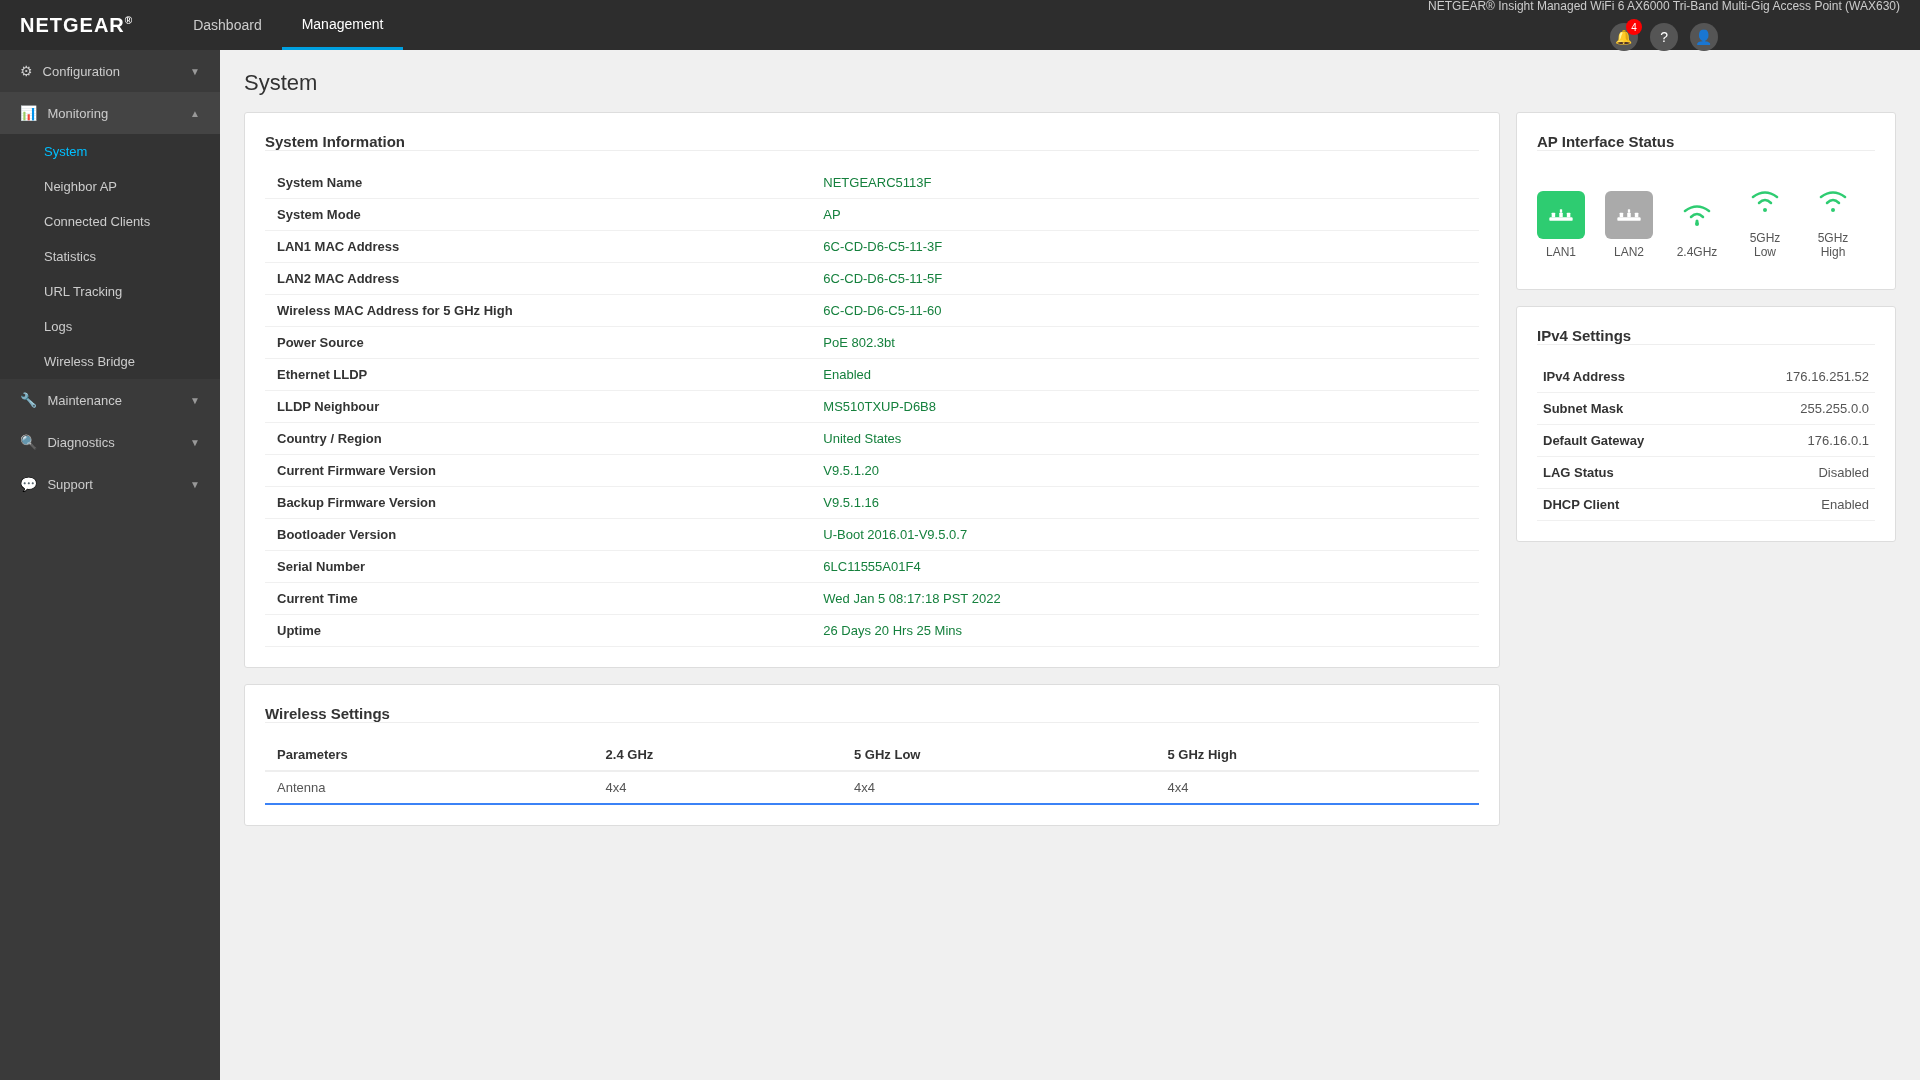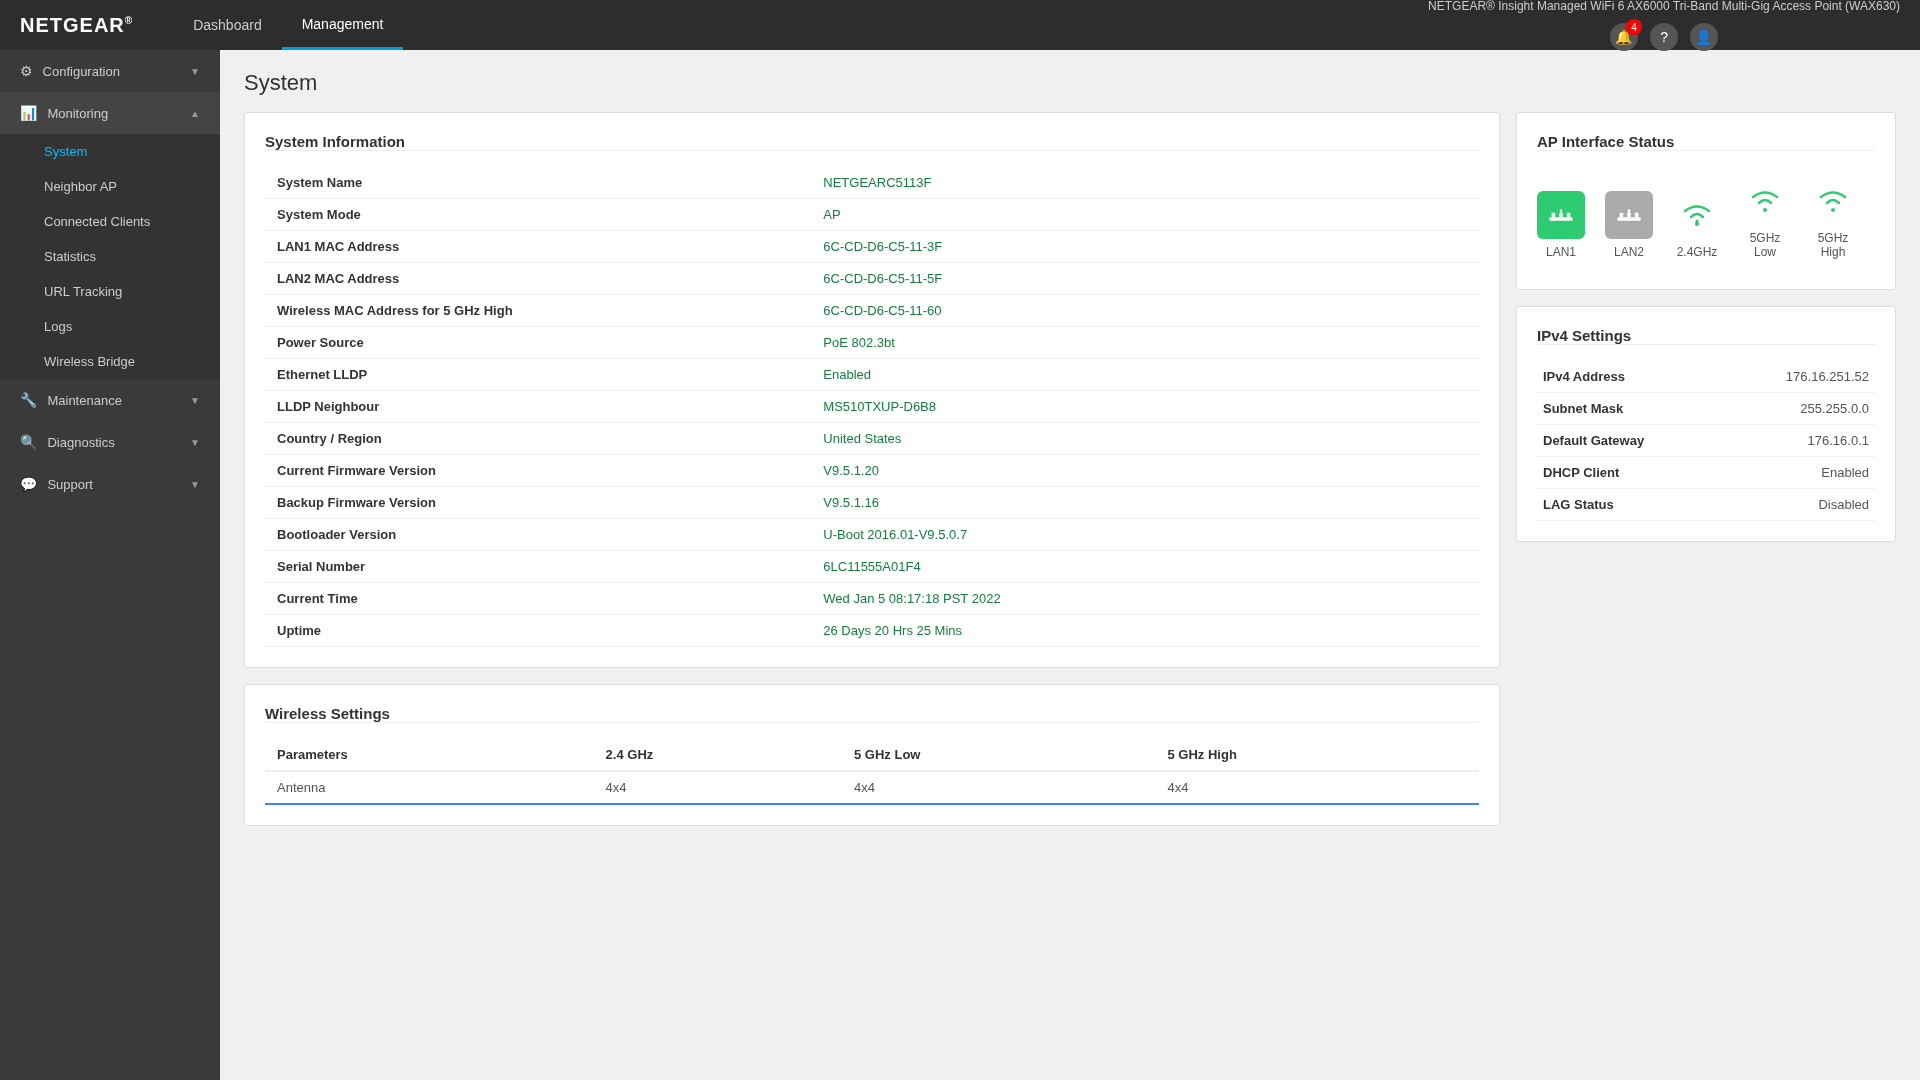--- a/index.html
+++ b/index.html
@@ -437,26 +437,26 @@
                 </tr>
                 <tr>
                   <td>Subnet Mask</td>
                   <td>255.255.0.0</td>
                 </tr>
                 <tr>
                   <td>Default Gateway</td>
                   <td>176.16.0.1</td>
                 </tr>
                 <tr>
+                  <td>LAG Status</td>
+                  <td>Disabled</td>
+                </tr>
+                <tr>
                   <td>DHCP Client</td>
                   <td>Enabled</td>
-                </tr>
-                <tr>
-                  <td>LAG Status</td>
-                  <td>Disabled</td>
                 </tr>
               </tbody>
           </table>
         </div>
 
       </div>
     </div>
   </div>
 </div>
 

